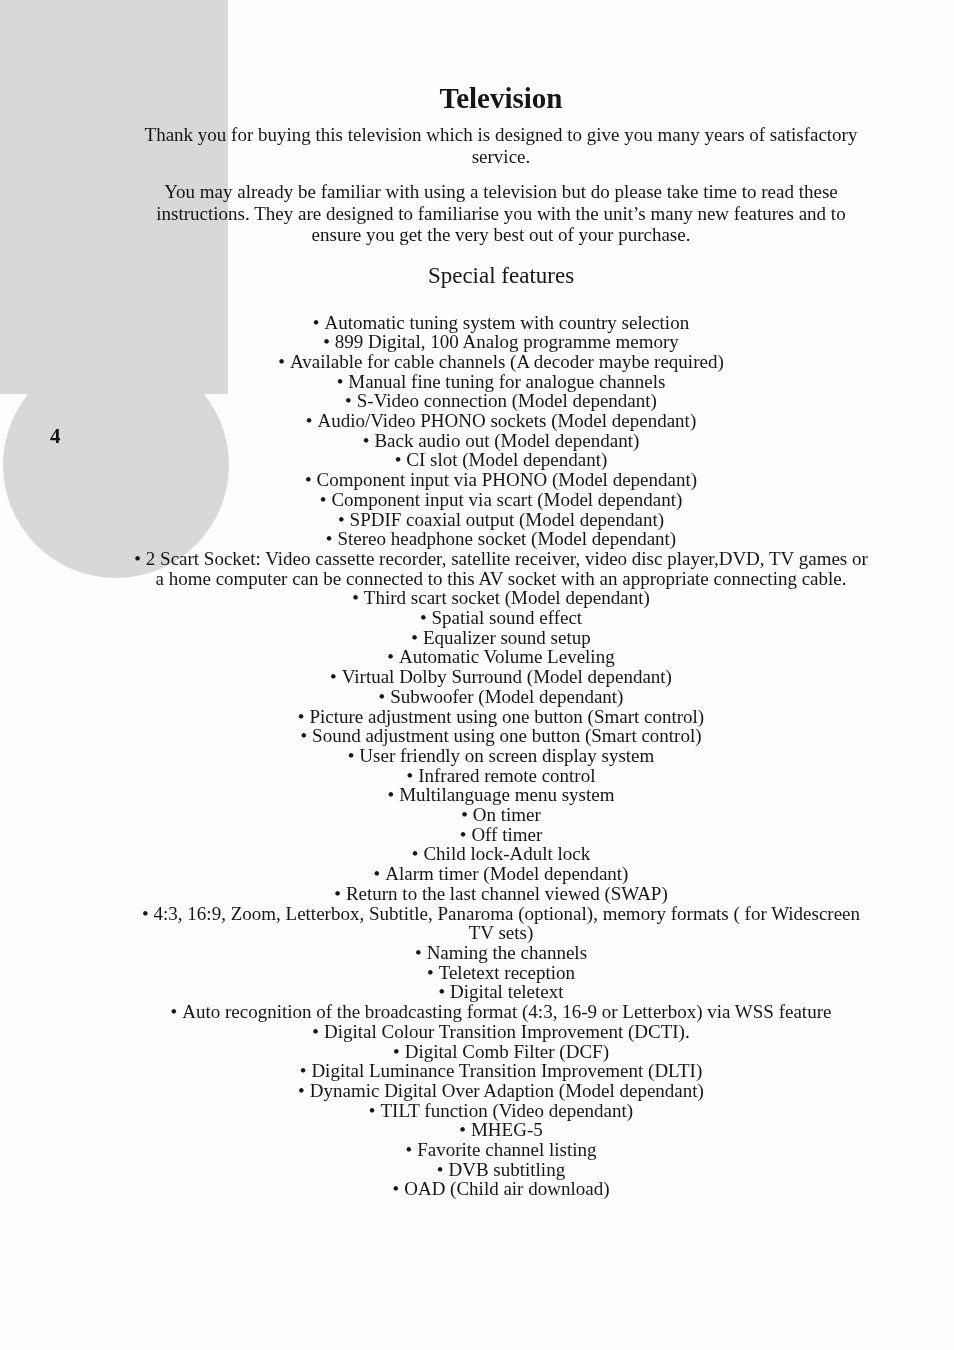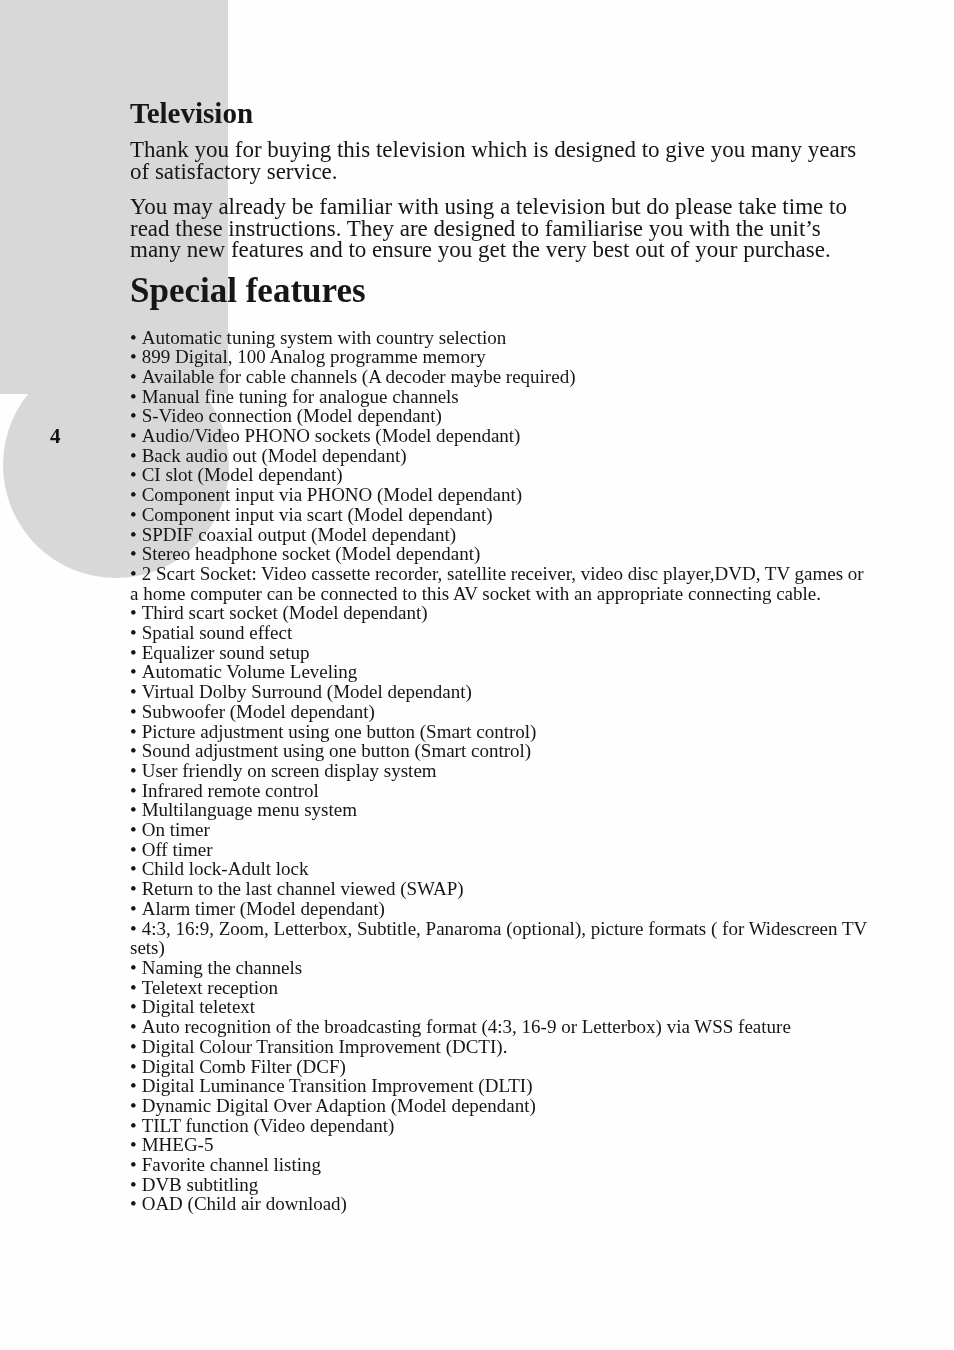--- a/index.html
+++ b/index.html
@@ -37,39 +37,40 @@
     position: absolute;
     left: 50px;
     top: 424px;
     font-size: 21px;
     font-weight: bold;
     color: #111111;
   }
   .content {
     position: absolute;
     left: 130px;
-    top: 96px;
+    top: 81px;
     width: 742px;
+    text-align: center;
   }
   h1.title {
     font-size: 29px;
     line-height: 34px;
     font-weight: bold;
     margin: 0 0 9px 0;
     letter-spacing: 0px;
   }
   p.intro {
-    font-size: 23px;
+    font-size: 19px;
     line-height: 21.5px;
     margin: 0 0 14px 0;
   }
   h2.section-heading {
-    font-size: 35px;
+    font-size: 23px;
     line-height: 32px;
-    font-weight: bold;
+    font-weight: normal;
     margin: 3px 0 21px 0;
   }
   .features {
     font-size: 19px;
     line-height: 19.7px;
   }
   .feature {
     margin: 0;
   }
   .feature .bullet {
@@ -116,23 +117,23 @@
         <div class="feature"><span class="bullet">•</span><span>Virtual Dolby Surround  (Model dependant)</span></div>
         <div class="feature"><span class="bullet">•</span><span>Subwoofer  (Model dependant)</span></div>
         <div class="feature"><span class="bullet">•</span><span>Picture adjustment using one button (Smart control)</span></div>
         <div class="feature"><span class="bullet">•</span><span>Sound adjustment using one button (Smart control)</span></div>
         <div class="feature"><span class="bullet">•</span><span>User friendly on screen display system</span></div>
         <div class="feature"><span class="bullet">•</span><span>Infrared remote control</span></div>
         <div class="feature"><span class="bullet">•</span><span>Multilanguage menu system</span></div>
         <div class="feature"><span class="bullet">•</span><span>On timer</span></div>
         <div class="feature"><span class="bullet">•</span><span>Off timer</span></div>
         <div class="feature"><span class="bullet">•</span><span>Child lock-Adult lock</span></div>
+        <div class="feature"><span class="bullet">•</span><span>Alarm timer  (Model dependant)</span></div>
         <div class="feature"><span class="bullet">•</span><span>Return to the last channel viewed (SWAP)</span></div>
-        <div class="feature"><span class="bullet">•</span><span>Alarm timer  (Model dependant)</span></div>
-        <div class="feature"><span class="bullet">•</span><span>4:3, 16:9, Zoom, Letterbox, Subtitle, Panaroma (optional), picture formats ( for Widescreen TV sets)</span></div>
+        <div class="feature"><span class="bullet">•</span><span>4:3, 16:9, Zoom, Letterbox, Subtitle, Panaroma (optional), memory formats ( for Widescreen TV sets)</span></div>
         <div class="feature"><span class="bullet">•</span><span>Naming the channels</span></div>
         <div class="feature"><span class="bullet">•</span><span>Teletext reception</span></div>
         <div class="feature"><span class="bullet">•</span><span>Digital teletext</span></div>
         <div class="feature"><span class="bullet">•</span><span>Auto recognition of the broadcasting format (4:3, 16-9 or Letterbox) via WSS feature</span></div>
         <div class="feature"><span class="bullet">•</span><span>Digital Colour Transition Improvement (DCTI).</span></div>
         <div class="feature"><span class="bullet">•</span><span>Digital Comb Filter (DCF)</span></div>
         <div class="feature"><span class="bullet">•</span><span>Digital Luminance Transition Improvement (DLTI)</span></div>
         <div class="feature"><span class="bullet">•</span><span>Dynamic Digital Over Adaption  (Model dependant)</span></div>
         <div class="feature"><span class="bullet">•</span><span>TILT function  (Video dependant)</span></div>
         <div class="feature"><span class="bullet">•</span><span>MHEG-5</span></div>

